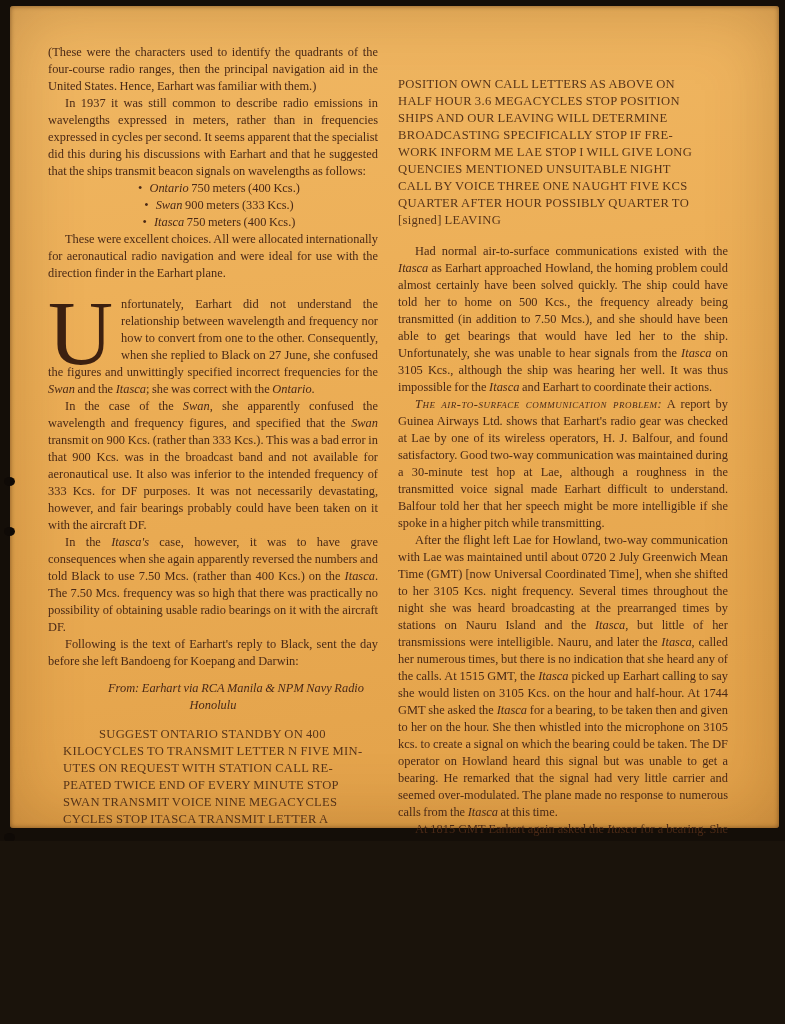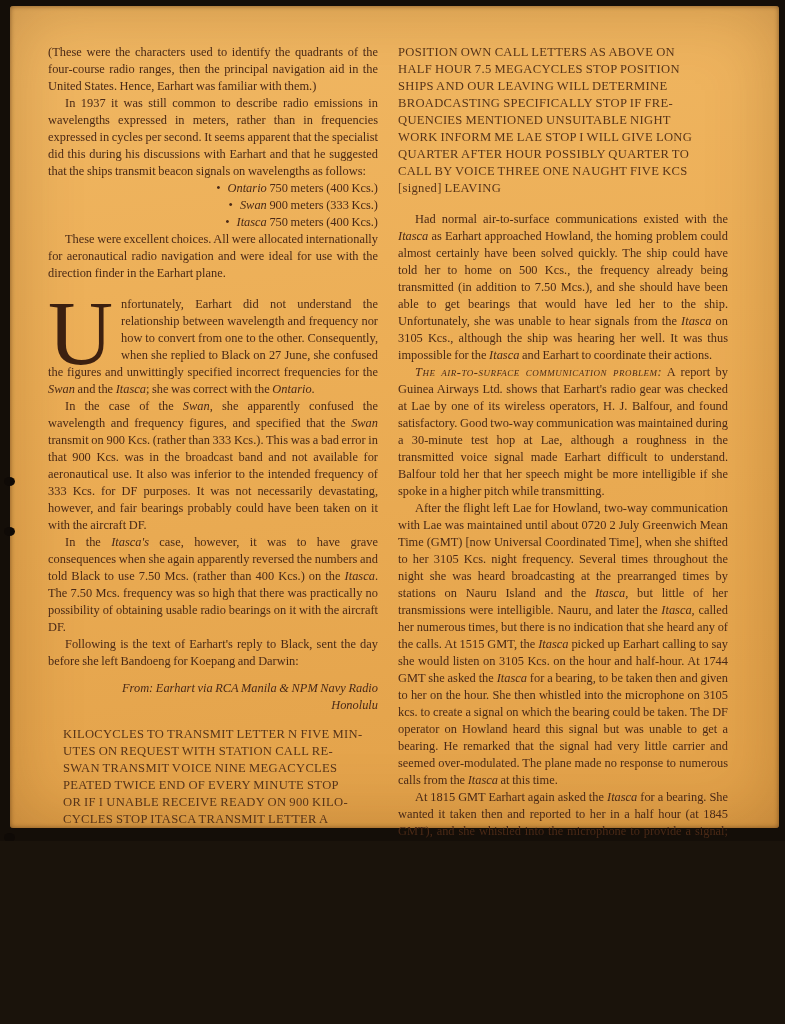--- a/index.html
+++ b/index.html
@@ -13,28 +13,28 @@
   .paper{position:absolute;left:10px;top:6px;right:6px;bottom:13px;border-radius:3px;
         background:linear-gradient(173deg,var(--paper-light) 0%,var(--paper) 42%,var(--paper-dark) 100%);
         box-shadow:inset 0 0 70px rgba(96,50,8,.28), inset 0 0 5px rgba(50,25,5,.55);}
   .columns{position:absolute;left:48px;top:44px;width:680px;display:flex;gap:20px;color:var(--ink);}
   .column{flex:1 1 0;min-width:0;height:930px;overflow:hidden;
         font-size:12.4px;line-height:17px;text-align:justify;word-spacing:-0.5px;}
   p{margin:0;}
   .para.ind{text-indent:17px;}
   .it{font-style:italic;}
   .sc{font-style:italic;font-variant:small-caps;letter-spacing:.5px;}
-  .bullets{text-align:right;}
+  .bullets{text-align:center;}
   .bullet-item{padding-left:12px;}
   .dot{margin-right:7px;}
   .dropcap{float:left;font-size:90px;line-height:72px;height:66px;margin:2px 8px 0 0;
         color:#3c2010;}
-  .address{margin:0;text-align:right;}
+  .address{margin:7px;text-align:center;}
   .addr-line{text-indent:46px;}
-  .telegram{text-align:left;letter-spacing:.3px;color:var(--ink-soft);font-size:12.6px;}
+  .telegram{text-align:left;letter-spacing:.3px;color:var(--ink-soft);font-size:12.6px;margin-top:32px;}
   .telegram.tind{margin-left:15px;}
   .tg-line{white-space:nowrap;}
   .tg-line.first{text-indent:36px;}
   .footer{position:absolute;left:48px;right:52px;top:976px;display:flex;
         justify-content:space-between;align-items:flex-end;color:var(--ink);}
   .footer-left{font-size:11px;letter-spacing:2.1px;word-spacing:2px;}
   .page-num{font-size:15.5px;}
   .bump{position:absolute;left:4px;width:11px;height:9px;border-radius:50%;background:#0f0a06;}
   .edge-shade{position:absolute;left:0;top:0;width:10px;height:100%;background:var(--edge);}
 </style>
@@ -55,38 +55,38 @@
         </div>
         <p class="para ind"><span>These were excellent choices. All were allocated internationally for aeronautical radio navigation and were ideal for use with the direction finder in the Earhart plane.</span></p>
         <p class="para" style="margin-top: 14px;"><span class="dropcap">U</span><span>nfortunately, Earhart did not understand the relationship between wavelength and frequency nor how to convert from one to the other. Consequently, when she replied to Black on 27 June, she confused the figures and unwittingly specified incorrect frequencies for the </span><span class="it">Swan</span><span> and the </span><span class="it">Itasca</span><span>; she was correct with the </span><span class="it">Ontario</span><span>.</span></p>
         <p class="para ind"><span>In the case of the </span><span class="it">Swan</span><span>, she apparently confused the wavelength and frequency figures, and specified that the </span><span class="it">Swan</span><span> transmit on 900 Kcs. (rather than 333 Kcs.). This was a bad error in that 900 Kcs. was in the broadcast band and not available for aeronautical use. It also was inferior to the intended frequency of 333 Kcs. for DF purposes. It was not necessarily devastating, however, and fair bearings probably could have been taken on it with the aircraft DF.</span></p>
         <p class="para ind"><span>In the </span><span class="it">Itasca's</span><span> case, however, it was to have grave consequences when she again apparently reversed the numbers and told Black to use 7.50 Mcs. (rather than 400 Kcs.) on the </span><span class="it">Itasca</span><span>. The 7.50 Mcs. frequency was so high that there was practically no possibility of obtaining usable radio bearings on it with the aircraft DF.</span></p>
         <p class="para ind"><span>Following is the text of Earhart's reply to Black, sent the day before she left Bandoeng for Koepang and Darwin:</span></p>
         <div class="address" style="margin-top: 10px;">
           <p class="addr-line"><span class="it">From: Earhart via RCA Manila &amp; NPM Navy Radio Honolulu</span></p>
         </div>
         <div class="telegram tind" style="margin-top: 12px;">
+          <div class="tg-line first">SUGGEST ONTARIO STANDBY ON 400</div>
           <div class="tg-line">KILOCYCLES TO TRANSMIT LETTER N FIVE MIN-</div>
           <div class="tg-line">UTES ON REQUEST WITH STATION CALL RE-</div>
+          <div class="tg-line">PEATED TWICE END OF EVERY MINUTE STOP</div>
           <div class="tg-line">SWAN TRANSMIT VOICE NINE MEGACYCLES</div>
-          <div class="tg-line">PEATED TWICE END OF EVERY MINUTE STOP</div>
-          <div class="tg-line">OR IF I UNABLE RECEIVE READY ON 900 KILO-</div>
           <div class="tg-line">CYCLES STOP ITASCA TRANSMIT LETTER A</div>
         </div>
       </div>
     <div class="column" id="col-right">
         <div class="telegram">
           <div class="tg-line">POSITION OWN CALL LETTERS AS ABOVE ON</div>
-          <div class="tg-line">HALF HOUR 7.5 MEGACYCLES STOP POSITION</div>
+          <div class="tg-line">HALF HOUR 3.6 MEGACYCLES STOP POSITION</div>
           <div class="tg-line">SHIPS AND OUR LEAVING WILL DETERMINE</div>
           <div class="tg-line">BROADCASTING SPECIFICALLY STOP IF FRE-</div>
+          <div class="tg-line">WORK INFORM ME LAE STOP I WILL GIVE LONG</div>
           <div class="tg-line">QUENCIES MENTIONED UNSUITABLE NIGHT</div>
-          <div class="tg-line">WORK INFORM ME LAE STOP I WILL GIVE LONG</div>
+          <div class="tg-line">CALL BY VOICE THREE ONE NAUGHT FIVE KCS</div>
           <div class="tg-line">QUARTER AFTER HOUR POSSIBLY QUARTER TO</div>
-          <div class="tg-line">CALL BY VOICE THREE ONE NAUGHT FIVE KCS</div>
           <div class="tg-line">[signed] LEAVING</div>
         </div>
         <p class="para ind" style="margin-top: 14px;"><span>Had normal air-to-surface communications existed with the </span><span class="it">Itasca</span><span> as Earhart approached Howland, the homing problem could almost certainly have been solved quickly. The ship could have told her to home on 500 Kcs., the frequency already being transmitted (in addition to 7.50 Mcs.), and she should have been able to get bearings that would have led her to the ship. Unfortunately, she was unable to hear signals from the </span><span class="it">Itasca</span><span> on 3105 Kcs., although the ship was hearing her well. It was thus impossible for the </span><span class="it">Itasca</span><span> and Earhart to coordinate their actions.</span></p>
         <p class="para ind"><span class="sc">The air-to-surface communication problem:</span><span> A report by Guinea Airways Ltd. shows that Earhart's radio gear was checked at Lae by one of its wireless operators, H. J. Balfour, and found satisfactory. Good two-way communication was maintained during a 30-minute test hop at Lae, although a roughness in the transmitted voice signal made Earhart difficult to understand. Balfour told her that her speech might be more intelligible if she spoke in a higher pitch while transmitting.</span></p>
         <p class="para ind"><span>After the flight left Lae for Howland, two-way communication with Lae was maintained until about 0720 2 July Greenwich Mean Time (GMT) [now Universal Coordinated Time], when she shifted to her 3105 Kcs. night frequency. Several times throughout the night she was heard broadcasting at the prearranged times by stations on Nauru Island and the </span><span class="it">Itasca</span><span>, but little of her transmissions were intelligible. Nauru, and later the </span><span class="it">Itasca</span><span>, called her numerous times, but there is no indication that she heard any of the calls. At 1515 GMT, the </span><span class="it">Itasca</span><span> picked up Earhart calling to say she would listen on 3105 Kcs. on the hour and half-hour. At 1744 GMT she asked the </span><span class="it">Itasca</span><span> for a bearing, to be taken then and given to her on the hour. She then whistled into the microphone on 3105 kcs. to create a signal on which the bearing could be taken. The DF operator on Howland heard this signal but was unable to get a bearing. He remarked that the signal had very little carrier and seemed over-modulated. The plane made no response to numerous calls from the </span><span class="it">Itasca</span><span> at this time.</span></p>
         <p class="para ind"><span>At 1815 GMT Earhart again asked the </span><span class="it">Itasca</span><span> for a bearing. She wanted it taken then and reported to her in a half hour (at 1845 GMT), and she whistled into the microphone to provide a signal; she said they were about 100 miles out. Again the Howland DF heard her signal but was</span></p>
       </div>
   </div>
   <div class="footer">
     <span class="footer-left">NAVAL HISTORY • NOVEMBER / DECEMBER 1993</span>

